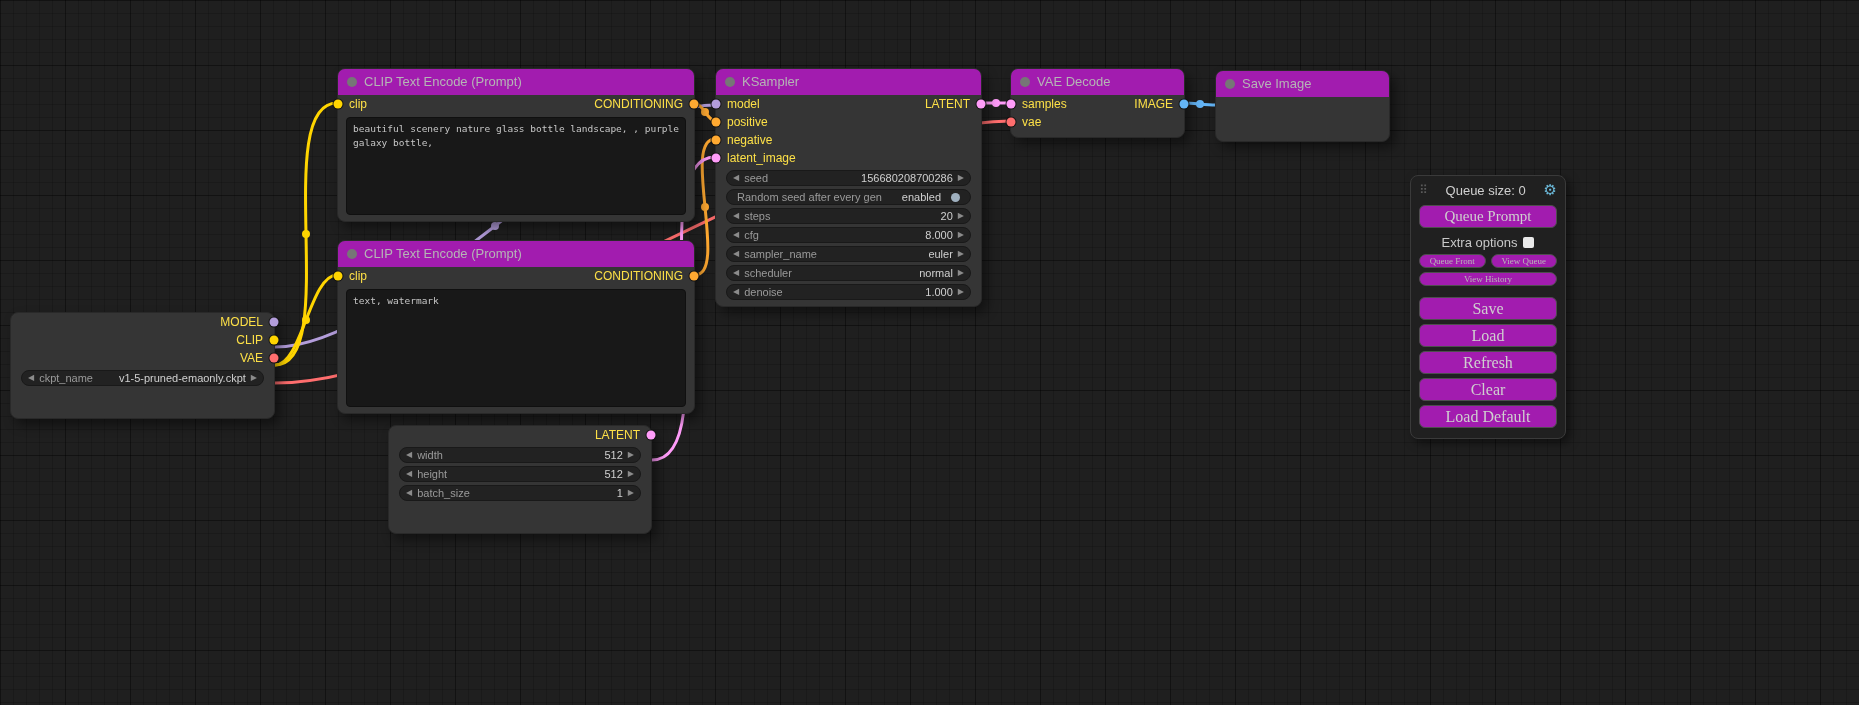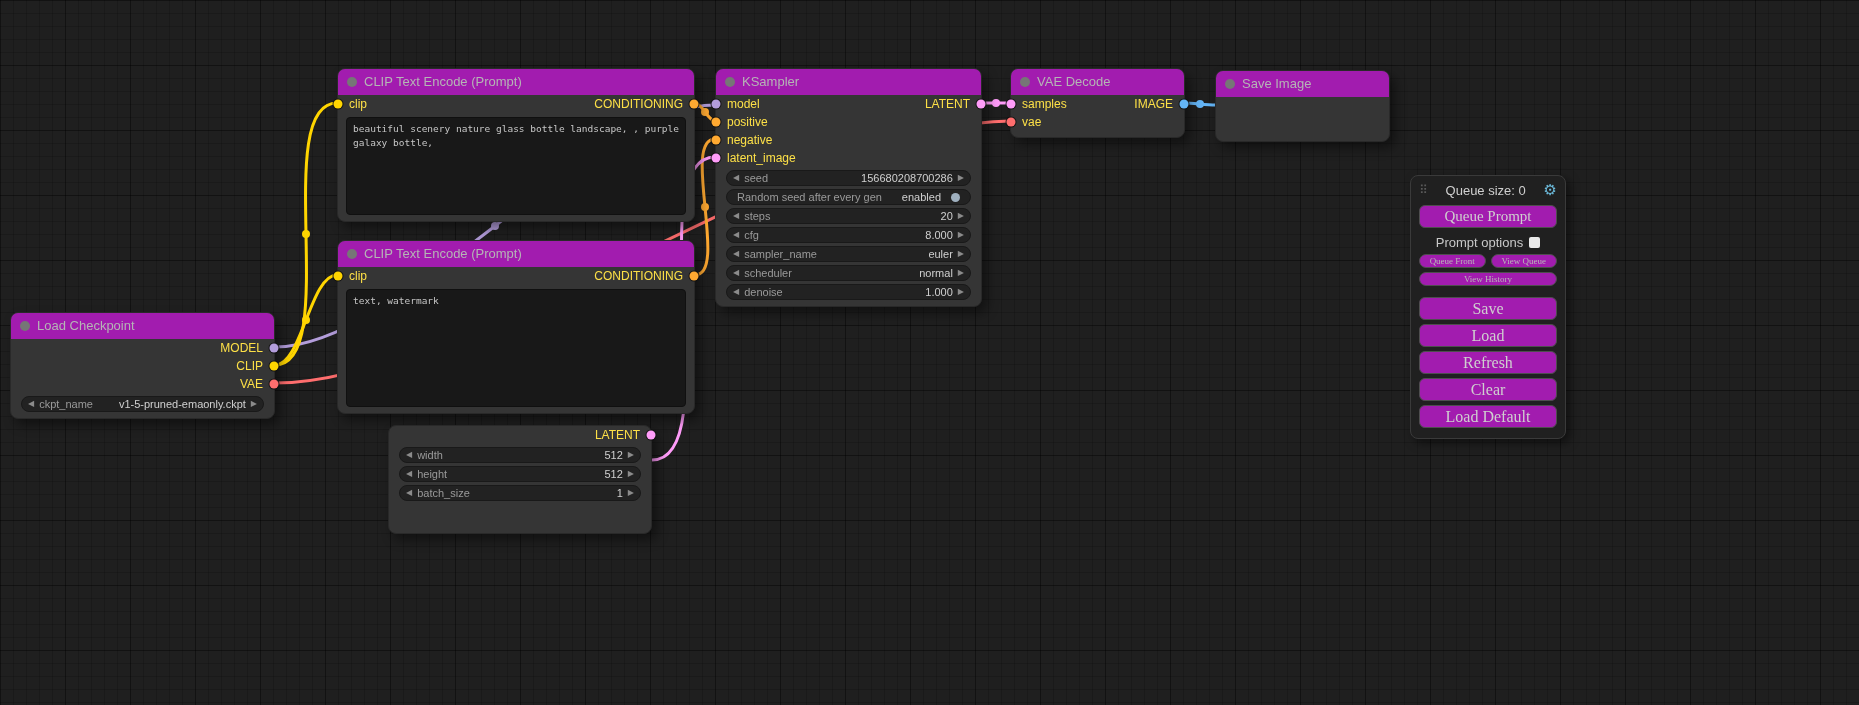--- a/index.html
+++ b/index.html
@@ -80,24 +80,20 @@
     <circle cx="306" cy="320" r="4" fill="#FFD500"></circle>
     <circle cx="642" cy="252" r="4" fill="#FF6E6E"></circle>
     <circle cx="705" cy="112" r="4" fill="#FFA931"></circle>
     <circle cx="705" cy="207" r="4" fill="#FFA931"></circle>
     <circle cx="683" cy="308" r="4" fill="#FF9CF9"></circle>
     <circle cx="996" cy="103" r="4" fill="#FF9CF9"></circle>
     <circle cx="1200" cy="104" r="4" fill="#64B5F6"></circle>
   </svg>
 
   <div class="node" style="left:10px;top:312px;width:265px;height:107px">
-    <div class="node-title">
-      <span class="collapse-dot"></span>
-      <span>Load Checkpoint</span>
-    </div>
     <div class="node-body">
       <div class="row">
         <span class="out-label">MODEL</span>
         <span class="dot out" style="background: rgb(179, 157, 219);"></span>
       </div>
       <div class="row">
         <span class="out-label">CLIP</span>
         <span class="dot out" style="background: rgb(255, 213, 0);"></span>
       </div>
       <div class="row">
@@ -268,21 +264,21 @@
   </div>
 
   <div id="menu">
     <div class="menu-header">
       <span class="drag-handle">⠿</span>
       <span class="queue-size">Queue size: 0</span>
       <span class="gear" style="color: rgb(107, 184, 216);">⚙</span>
     </div>
     <button class="big primary">Queue Prompt</button>
     <div class="extra-row">
-      <span>Prompt options</span>
+      <span>Extra options</span>
       <span class="checkbox"></span>
     </div>
     <div class="small-row">
       <button class="small">Queue Front</button>
       <button class="small">View Queue</button>
     </div>
     <div class="small-row center">
       <button class="small">View History</button>
     </div>
     <button class="big gap-top">Save</button>

